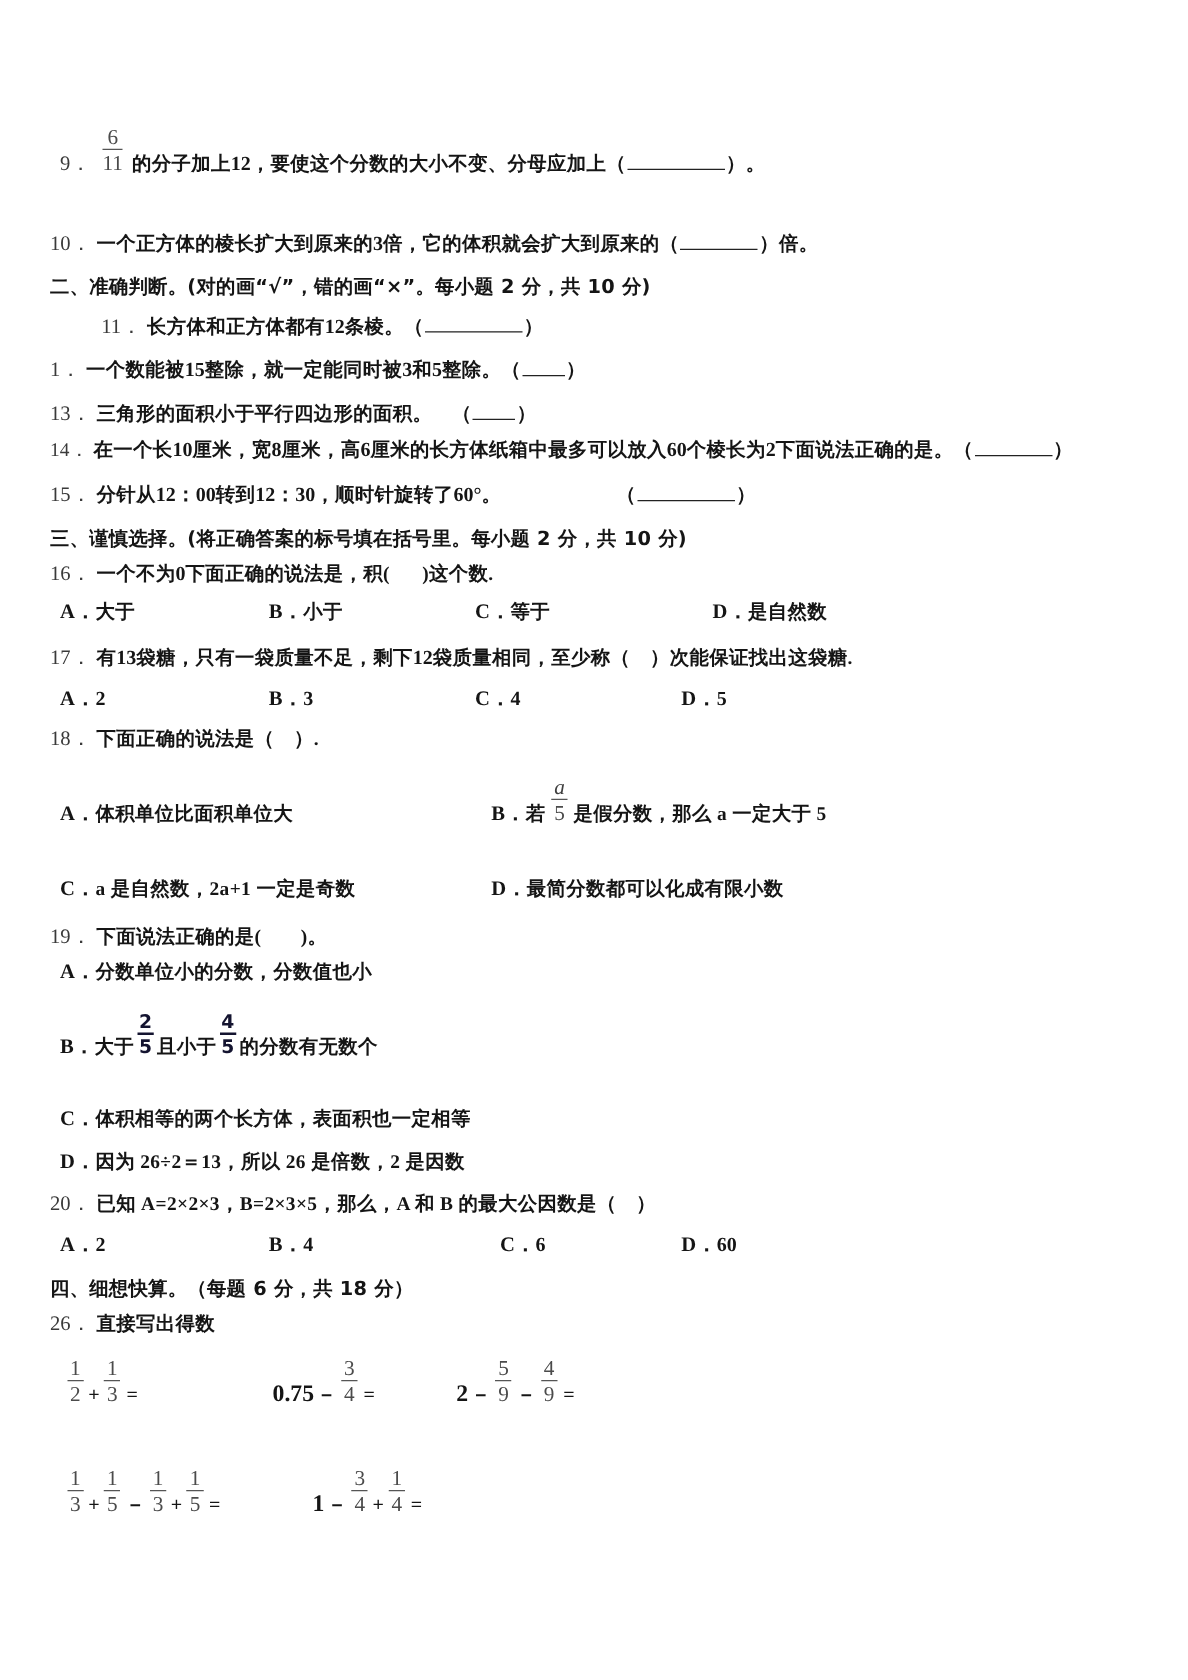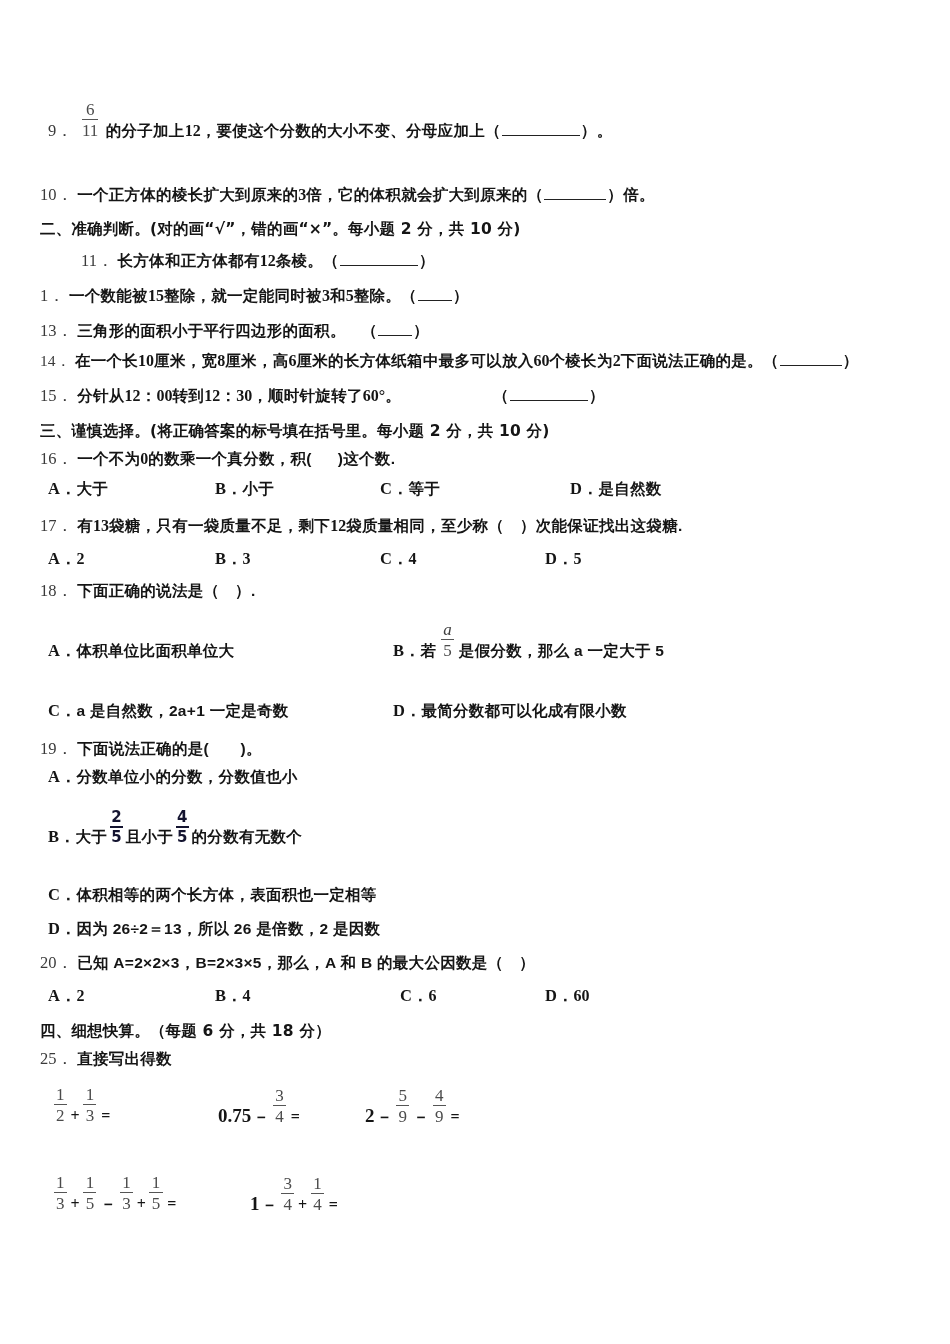--- a/index.html
+++ b/index.html
@@ -29,21 +29,21 @@
     color: #151515;
   }
   
   .qnum {
     font-family: "Liberation Serif", "DejaVu Serif", serif;
     color: #3a3a3a;
     font-weight: 400;
   }
   
   .cn {
-    font-family: Liberation Sans, sans-serif;
+    font-family: Liberation Serif, serif;
     font-weight: 700;
     font-size: 15.5px;
     letter-spacing: 0.3px;
   }
   .cn-head {
     font-family: "DejaVu Sans", "Liberation Sans", sans-serif;
     font-weight: 700;
     font-size: 15.5px;
     letter-spacing: 0.2px;
   }
@@ -175,21 +175,21 @@
     <span class="cn">分针从</span><span class="num">12：00</span><span class="cn">转到</span><span class="num">12：30</span><span class="cn">，顺时针旋转了</span><span class="num">60°</span><span class="cn">。</span>
     <span style="display:inline-block; width:88px;"></span><span class="cn">（</span><span class="blank b-long"></span><span class="cn">）</span>
   </div>
 
   <div class="line" style="left:40px; top:420px;">
     <span class="cn-head">三、谨慎选择。(将正确答案的标号填在括号里。每小题 2 分，共 10 分)</span>
   </div>
 
   <div class="line" style="left:40px; top:448px;">
     <span class="qnum">16．</span>
-    <span class="cn">一个不为</span><span class="num">0</span><span class="cn">的数乘一个真分数，积(</span><span style="display:inline-block;width:26px;"></span><span class="cn">)这个数.</span>
+    <span class="cn">一个不为</span><span class="num">0</span><span class="cn">下面正确的说法是，积(</span><span style="display:inline-block;width:26px;"></span><span class="cn">)这个数.</span>
   </div>
 
   <div class="line" style="left:48px;  top:478px;">
     <span class="opt-letter">A．</span><span class="cn">大于</span>
   </div>
   <div class="line" style="left:215px; top:478px;">
     <span class="opt-letter">B．</span><span class="cn">小于</span>
   </div>
   <div class="line" style="left:380px; top:478px;">
     <span class="opt-letter">C．</span><span class="cn">等于</span>
@@ -284,21 +284,21 @@
   </div>
   <div class="line" style="left:545px; top:985px;">
     <span class="opt-letter">D．</span><span class="num">60</span>
   </div>
 
   <div class="line" style="left:40px; top:1020px;">
     <span class="cn-head">四、细想快算。（每题 6 分，共 18 分）</span>
   </div>
 
   <div class="line" style="left:40px; top:1048px;">
-    <span class="qnum">25．</span>
+    <span class="qnum">26．</span>
     <span class="cn">直接写出得数</span>
   </div>
 
   <div class="line expr" id="expr-1" style="left:52px;  top:1105px;"><span class="frac"><span class="bar"></span><span class="numr">1</span><span class="den">2</span></span><span class="op">+</span><span class="frac"><span class="bar"></span><span class="numr">1</span><span class="den">3</span></span><span class="eq">=</span></div>
   <div class="line expr" id="expr-2" style="left:218px; top:1105px;"><span class="lead">0.75</span><span class="op">－</span><span class="frac"><span class="bar"></span><span class="numr">3</span><span class="den">4</span></span><span class="eq">=</span></div>
   <div class="line expr" id="expr-3" style="left:365px; top:1105px;"><span class="lead">2</span><span class="op">－</span><span class="frac"><span class="bar"></span><span class="numr">5</span><span class="den">9</span></span><span class="op">－</span><span class="frac"><span class="bar"></span><span class="numr">4</span><span class="den">9</span></span><span class="eq">=</span></div>
 
   <div class="line expr" id="expr-4" style="left:52px;  top:1193px;"><span class="frac"><span class="bar"></span><span class="numr">1</span><span class="den">3</span></span><span class="op">+</span><span class="frac"><span class="bar"></span><span class="numr">1</span><span class="den">5</span></span><span class="op">－</span><span class="frac"><span class="bar"></span><span class="numr">1</span><span class="den">3</span></span><span class="op">+</span><span class="frac"><span class="bar"></span><span class="numr">1</span><span class="den">5</span></span><span class="eq">=</span></div>
   <div class="line expr" id="expr-5" style="left:250px; top:1193px;"><span class="lead">1</span><span class="op">－</span><span class="frac"><span class="bar"></span><span class="numr">3</span><span class="den">4</span></span><span class="op">+</span><span class="frac"><span class="bar"></span><span class="numr">1</span><span class="den">4</span></span><span class="eq">=</span></div>
 

